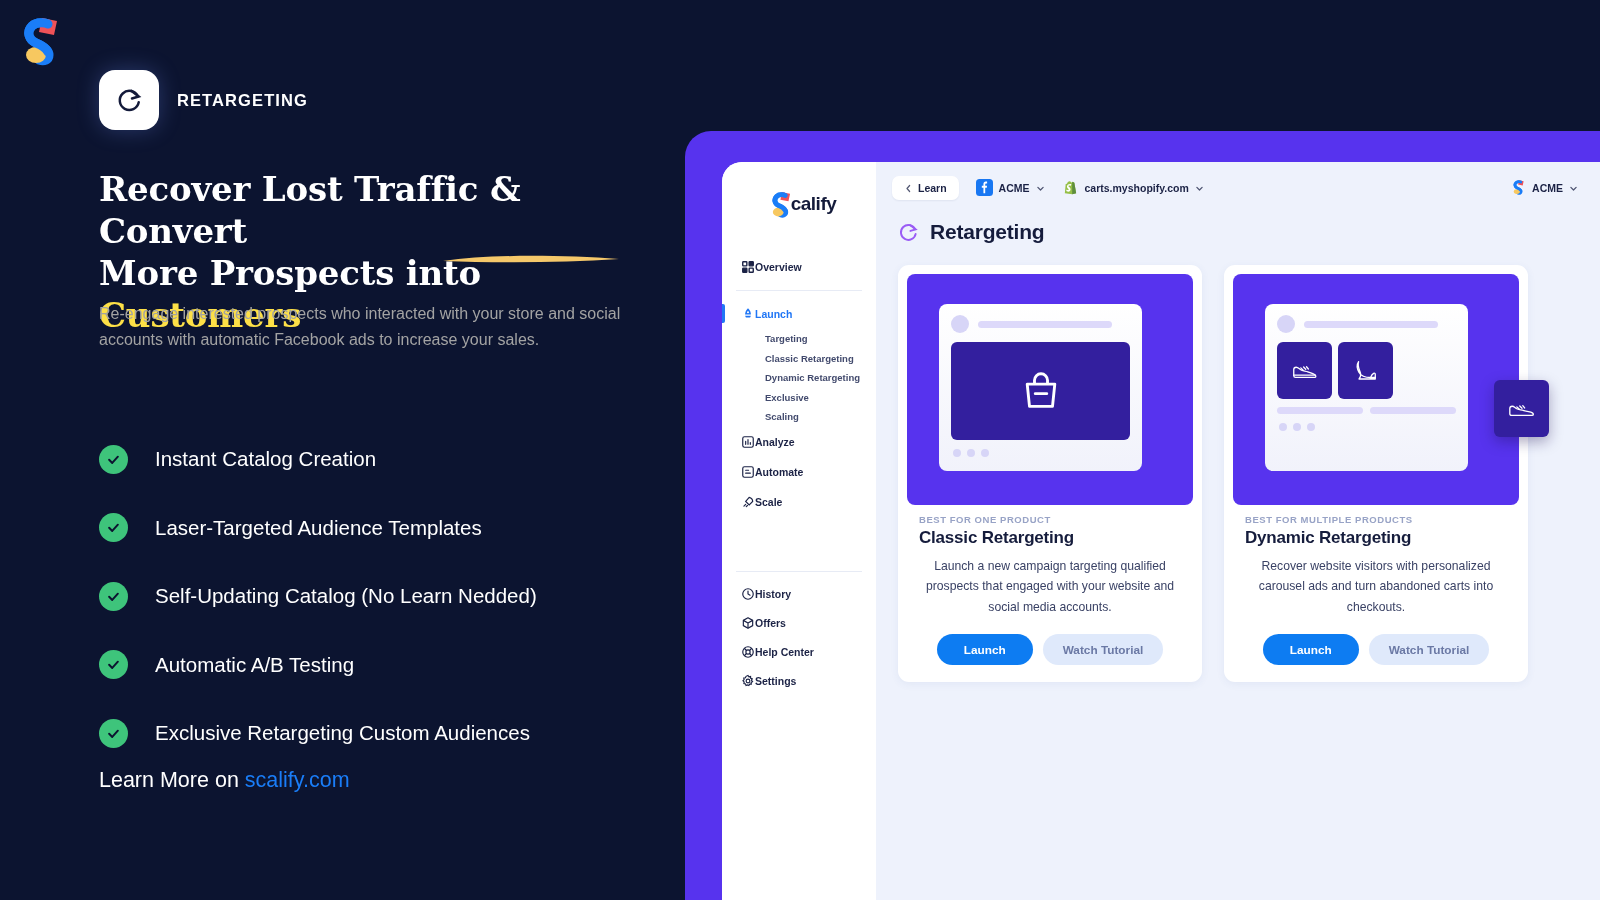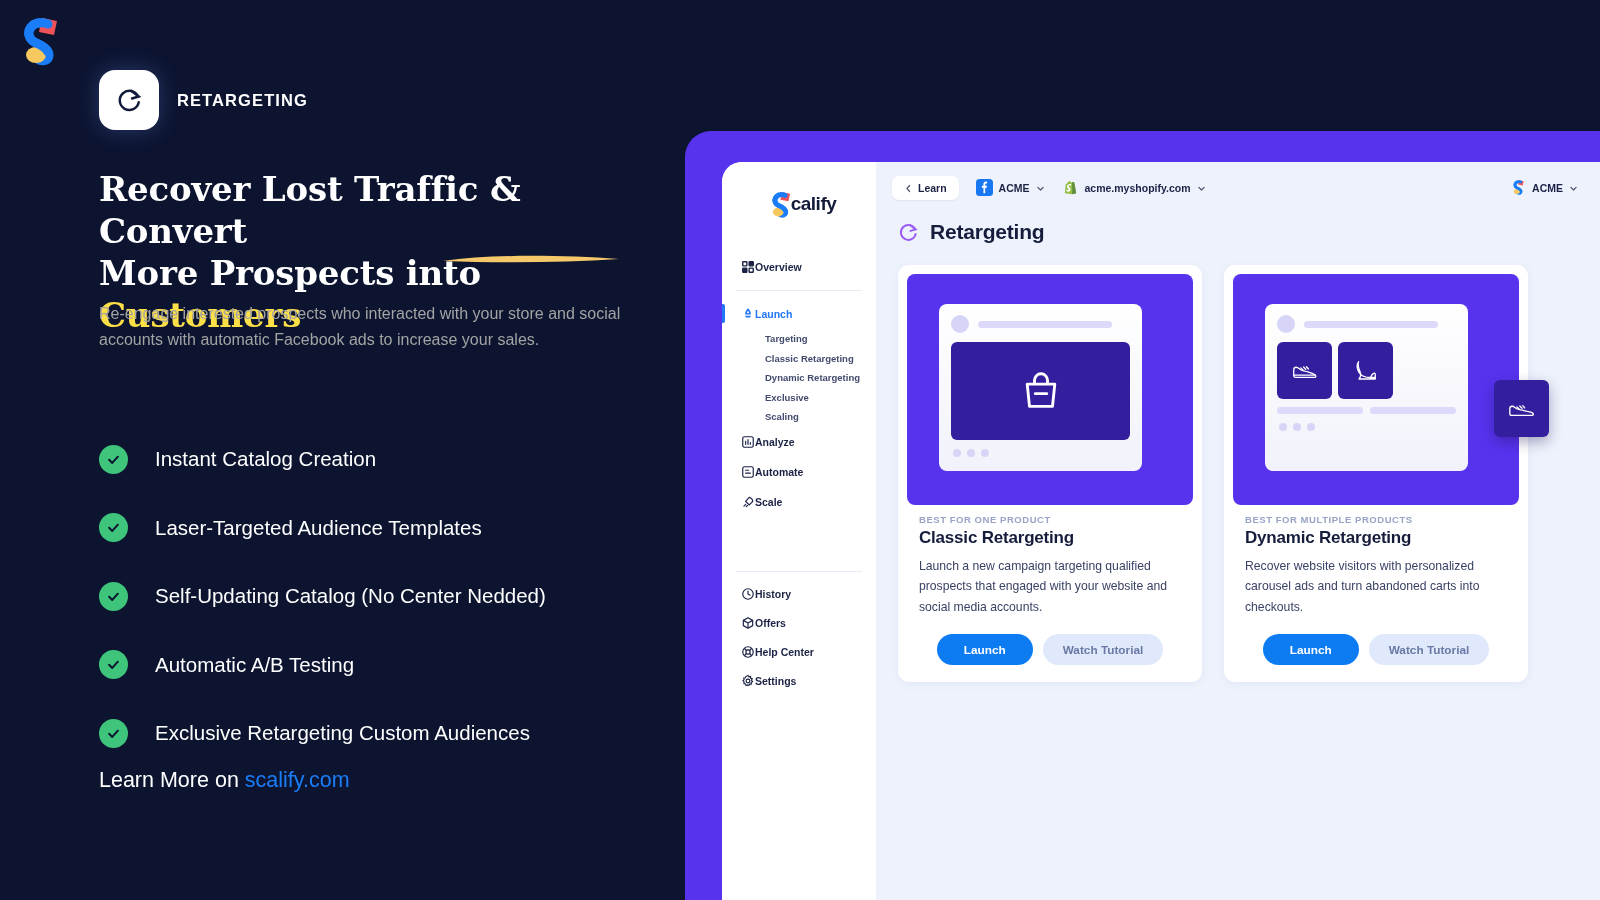--- a/index.html
+++ b/index.html
@@ -153,21 +153,21 @@
   .card-body { padding: 9px 12px 17px 12px; }
   .card-eyebrow {
     font-size: 9.5px; font-weight: 700; color: #98a3c6;
     letter-spacing: .55px; margin-bottom: 3px;
   }
   .card-title {
     font-size: 17px; font-weight: 700; color: #151c3c; margin-bottom: 8px;
     letter-spacing: -0.2px;
   }
   .card-desc {
-    font-size: 12.2px; line-height: 1.67; color: #3a4265; margin-bottom: 17px;
+    font-size: 12.2px; line-height: 1.67; color: #3a4265; margin-bottom: 17px; text-align: center;
   }
   .card-actions { display: flex; gap: 10px; justify-content: center; }
   .btn-primary {
     background: #0d7cf2; color: #ffffff; border: none;
     border-radius: 20px; padding: 0 27px; height: 31px;
     font-size: 11.8px; font-weight: 700; font-family: inherit; cursor: pointer;
   }
   .btn-secondary {
     background: #dfe9fb; color: #6b79a5; border: none;
     border-radius: 20px; padding: 0 20px; height: 31px;
@@ -251,21 +251,21 @@
           </svg>
       </span>
       <span class="feature-label">Laser-Targeted Audience Templates</span>
     </div>
     <div class="feature">
       <span class="check">
         <svg viewBox="0 0 24 24" width="15" height="15" fill="none" stroke="#0c1430" stroke-width="3.2" stroke-linecap="round" stroke-linejoin="round">
             <path d="M5 12.5 L10 17.5 L19 7.5"></path>
           </svg>
       </span>
-      <span class="feature-label">Self-Updating Catalog (No Center Nedded)</span>
+      <span class="feature-label">Self-Updating Catalog (No Learn Nedded)</span>
     </div>
     <div class="feature">
       <span class="check">
         <svg viewBox="0 0 24 24" width="15" height="15" fill="none" stroke="#0c1430" stroke-width="3.2" stroke-linecap="round" stroke-linejoin="round">
             <path d="M5 12.5 L10 17.5 L19 7.5"></path>
           </svg>
       </span>
       <span class="feature-label">Automatic A/B Testing</span>
     </div>
     <div class="feature">
@@ -433,21 +433,21 @@
         </div>
 
         <div class="tb-chip">
           <span>
             <svg viewBox="0 0 24 24" width="17" height="17">
                 <path d="M15.6 4.2 C15.2 4 14.6 4 14.6 4 L13.2 5.2 C13.2 5.2 12.4 3.2 10.6 3.2 C9 3.2 7.6 4.6 7 6.6 L5.2 7.2 L4 20 L14.4 21.6 L20 20 L17.4 5.4 Z" fill="#95bf47"></path>
                 <path d="M15.6 4.2 L17.4 5.4 L20 20 L14.4 21.6 L14.4 4.6 Z" fill="#5e8e3e"></path>
                 <path d="M12.6 9.6 C12.6 9.6 11.7 9.1 10.7 9.1 C9.2 9.1 9.1 10 9.1 10.3 C9.1 11.5 12.1 11.9 12.1 14.5 C12.1 16.6 10.8 17.9 9.1 17.9 C7 17.9 6 16.6 6 16.6 L6.6 14.7 C6.6 14.7 7.7 15.6 8.6 15.6 C9.2 15.6 9.5 15.1 9.5 14.8 C9.5 13.3 7 13.2 7 10.8 C7 8.8 8.5 6.9 11.4 6.9 C12.5 6.9 13.1 7.2 13.1 7.2 Z" fill="#ffffff"></path>
               </svg>
           </span>
-          <span>acme.myshopify.com</span>
+          <span>carts.myshopify.com</span>
           <svg class="chev" viewBox="0 0 12 12">
               <path d="M2.5 4.5 L6 8 L9.5 4.5" fill="none" stroke="#1b2245" stroke-width="1.7" stroke-linecap="round" stroke-linejoin="round"></path>
             </svg>
         </div>
 
         <div class="tb-spacer"></div>
 
         <div class="tb-chip">
           <span>
             <svg viewBox="0 0 44 52" width="14" height="16">

